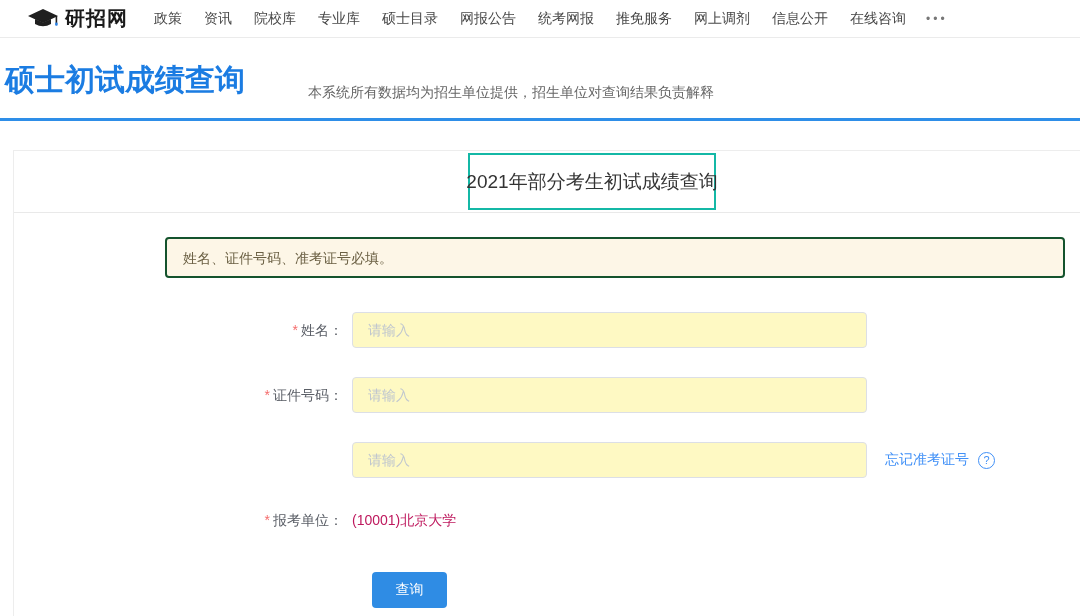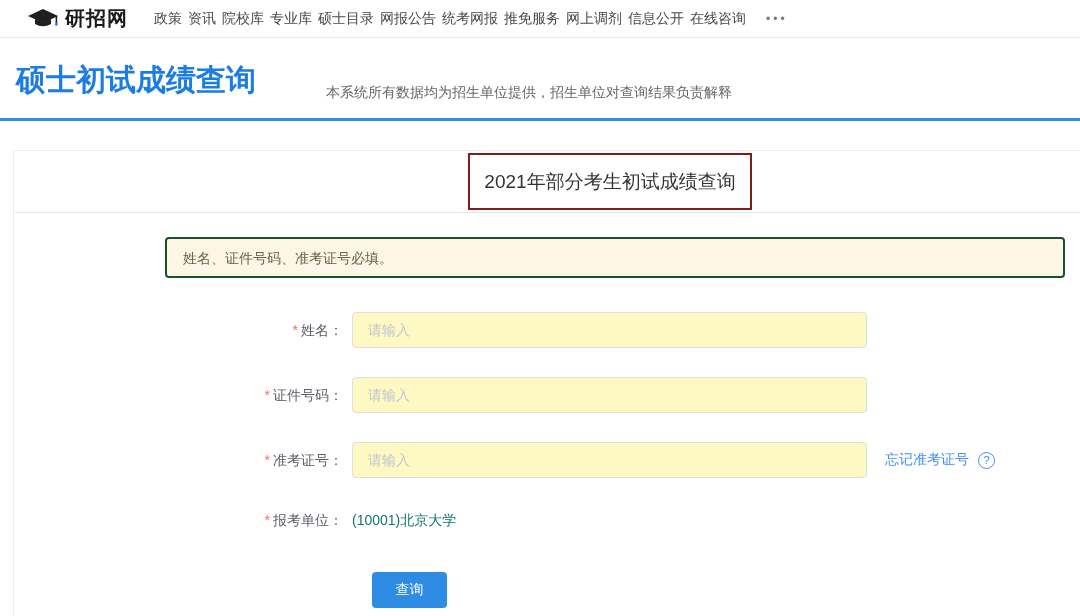--- a/index.html
+++ b/index.html
@@ -9,39 +9,39 @@
   }
 
   
   .topnav {
     position:absolute; top:0; left:0; right:0; height:37px;
     border-bottom:1px solid #ebebeb; background:#fff;
     display:flex; align-items:center;
   }
   .logo { display:flex; align-items:center; gap:6px; margin-left:27px; cursor:pointer; }
   .logo-text { font-size:20px; font-weight:bold; color:#1a1a1a; letter-spacing:1px; }
-  .nav-items { display:flex; margin-left:26px; gap:6px; font-size:14px; color:#474747; }
+  .nav-items { display:flex; margin-left:26px; gap:22px; font-size:14px; color:#474747; }
   .nav-item { cursor:pointer; white-space:nowrap; }
   .nav-more { margin-left:20px; color:#777; font-size:12px; letter-spacing:3px; cursor:pointer; }
 
   
-  .page-title { position:absolute; left:16px; top:60px; font-size:30px; font-weight:bold; color:#1b7ce2; }
-  .page-subtitle { position:absolute; left:326px; top:84px; font-size:14px; color:#666; }
+  .page-title { position:absolute; left:5px; top:60px; font-size:30px; font-weight:bold; color:#1b7ce2; }
+  .page-subtitle { position:absolute; left:308px; top:84px; font-size:14px; color:#666; }
   .blue-rule { position:absolute; left:0; top:118px; width:100%; height:3px; background:#2e8ee8; }
 
   
   .panel {
     position:absolute; left:13px; top:150px; width:1068px; height:520px;
     background:#fff; border:1px solid #ededed; box-sizing:border-box;
   }
   .panel-head { height:61px; border-bottom:1px solid #e9e9e9; }
 
   .annotation-box {
-    position:absolute; left:468px; top:153px; width:284px; height:57px;
-    border:2px solid #7f1d1d; box-sizing:border-box;
+    position:absolute; left:468px; top:153px; width:248px; height:57px;
+    border:2px solid #14b8a6; box-sizing:border-box;
     display:flex; align-items:center; justify-content:center; background:transparent;
   }
   .panel-title { font-size:19px; color:#333; white-space:nowrap; }
 
   .notice {
     position:absolute; left:165px; top:237px; width:900px; height:41px;
     box-sizing:border-box; background:#fdf6e7; border:2px solid #14532d;
     border-radius:4px; line-height:39px; padding-left:16px;
     font-size:14px; color:#6b6044;
   }
@@ -72,21 +72,21 @@
     font-size:14px; color:#4090f7; cursor:pointer; text-decoration:none;
   }
   .help-circle {
     width:15px; height:15px; border:1px solid #4090f7; border-radius:50%;
     display:inline-flex; align-items:center; justify-content:center;
     font-size:11px; line-height:1;
   }
 
   .unit-value {
     position:absolute; left:352px; top:502px; height:36px; line-height:36px;
-    font-size:14px; color:#0f766e;
+    font-size:14px; color:#be185d;
   }
 
   .query-btn {
     position:absolute; left:372px; top:572px; width:75px; height:36px;
     background:#2f8ce4; color:#fff; border:none; border-radius:4px;
     font-size:14px; cursor:pointer; font-family:inherit;
   }
 </style>
 </head>
 <body>
@@ -138,23 +138,20 @@
   <div class="flabel row1">
     <span class="req">*</span><span>姓名：</span>
   </div>
   <input class="tinput row1" type="text" placeholder="请输入" style="">
 
   <div class="flabel row2">
     <span class="req">*</span><span>证件号码：</span>
   </div>
   <input class="tinput row2" type="text" placeholder="请输入" style="">
 
-  <div class="flabel row3">
-    <span class="req">*</span><span>准考证号：</span>
-  </div>
   <input class="tinput row3" type="text" placeholder="请输入" style="">
   <a class="forgot-link">
     <span>忘记准考证号</span>
     <span class="help-circle">?</span>
   </a>
 
   <div class="flabel row4">
     <span class="req">*</span><span>报考单位：</span>
   </div>
   <div class="unit-value">(10001)北京大学</div>

